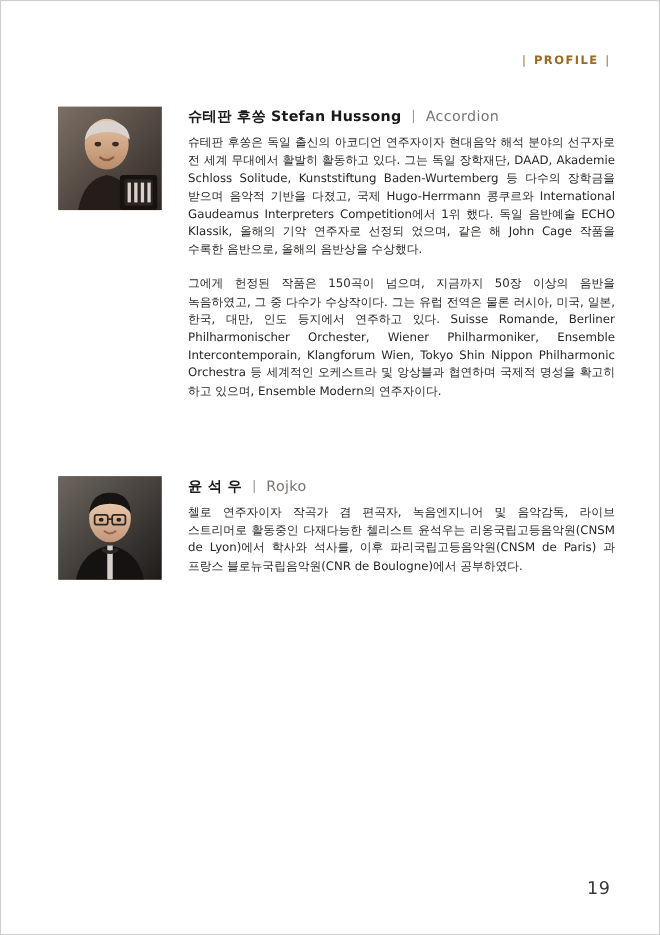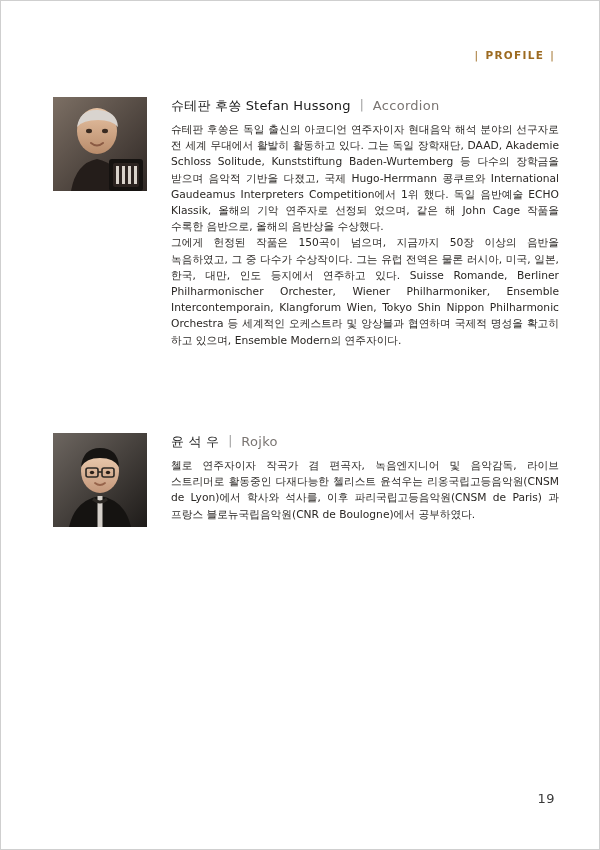--- a/index.html
+++ b/index.html
@@ -75,21 +75,21 @@
   .nameline {
     display: flex;
     align-items: baseline;
     gap: 9px;
     margin-bottom: 9px;
     height: 16px;
   }
   .nameline .name {
     font-size: 13px;
     color: #1a1a1a;
-    font-weight: normal;
+    font-weight: bold;
     letter-spacing: 0.2px;
   }
   .nameline .sep {
     color: #9a9a9a;
     font-size: 12px;
     transform: translateY(-1px);
   }
   .nameline .role {
     font-size: 13px;
     color: #7a7572;
@@ -97,27 +97,27 @@
   }
 
   .para {
     font-size: 10.7px;
     line-height: 16.2px;
     color: #2a2724;
     text-align: justify;
     margin: 0 0 0 0;
     word-break: keep-all;
   }
-  .para + .para { margin-top: 0px; }
+  .para + .para { margin-top: 15px; }
 
   .pagenum {
     position: absolute;
     right: 44px;
-    bottom: 43px;
-    font-size: 13px;
+    bottom: 32px;
+    font-size: 16px;
     color: #3a3a3a;
     letter-spacing: 0.5px;
   }
 </style>
 </head>
 <body>
 
 <div class="page">
 
   <div class="header">

